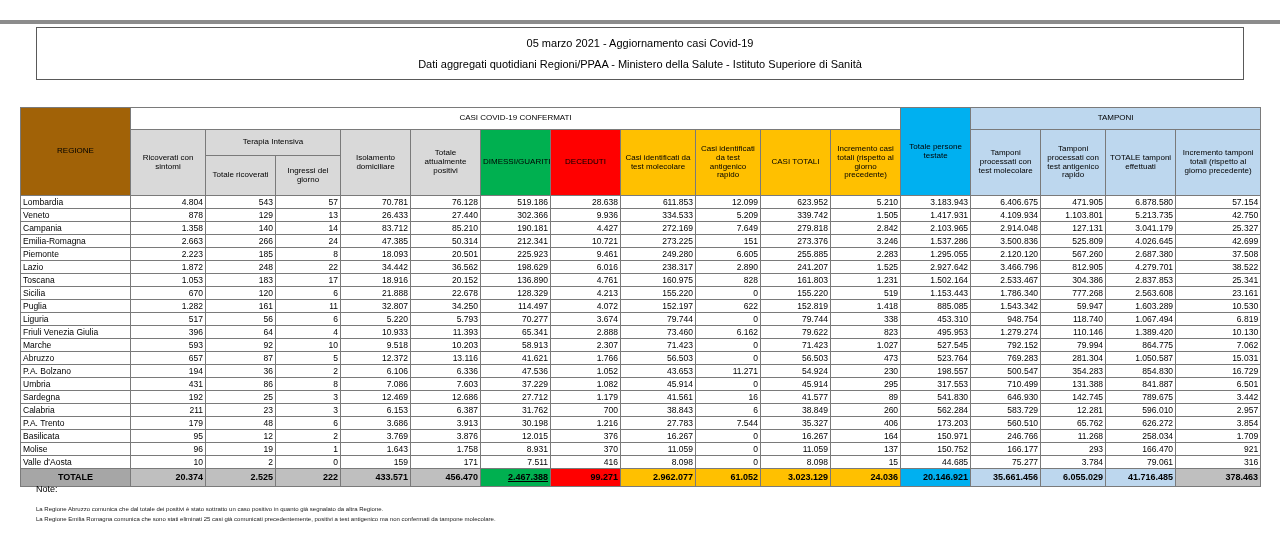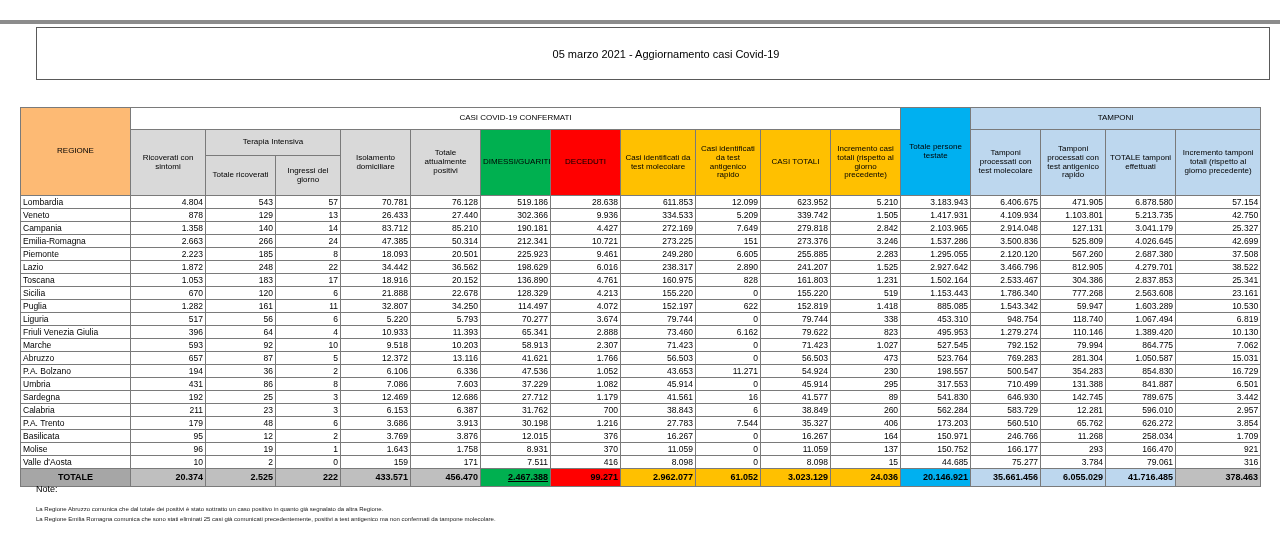--- a/index.html
+++ b/index.html
@@ -5,32 +5,32 @@
   html,body{margin:0;padding:0;}
   body{
     width:1280px;height:550px;position:relative;background:#ffffff;
     font-family:"Liberation Sans","DejaVu Sans",sans-serif;color:#000;
     overflow:hidden;
   }
   .top-rule{position:absolute;top:20px;left:0;width:1280px;height:4px;background:#8c8c8c;}
   .title-box{
     position:absolute;left:36px;top:27px;width:1206px;height:51px;
     border:1px solid #595959;display:flex;flex-direction:column;
-    justify-content:space-evenly;text-align:center;font-size:11px;padding-left:26px;
+    justify-content:space-evenly;text-align:center;font-size:11px;
   }
   table.report{
     position:absolute;left:20px;top:107px;width:1240px;
     border-collapse:collapse;table-layout:fixed;
     font-size:8.5px;
   }
   table.report th,table.report td{
     border:1px solid #7a7a7a;overflow:hidden;padding:0 2px;
   }
   table.report th{font-weight:normal;text-align:center;vertical-align:middle;line-height:1.1;font-size:8px;}
-  th.regione{background:#fdba74;font-weight:bold;font-size:9px;}
+  th.regione{background:#a16207;font-weight:bold;font-size:9px;}
   th.band{background:#ffffff;font-weight:bold;font-size:10px;height:21px;}
   th.sub{background:#d9d9d9;}
   th.green{background:#00b050;}
   th.red{background:#ff0000;}
   th.yellow{background:#ffc000;}
   th.blue{background:#00b0f0;}
   th.steel{background:#bdd7ee;}
   th.band-tamponi{background:#bdd7ee;font-weight:bold;font-size:10px;}
   tr.hrow2{height:26px;} tr.hrow3{height:40px;}
   tbody tr{height:12px;margin-left:23px;}
@@ -50,20 +50,21 @@
   .notes .note-title{font-size:9px;margin-bottom:11px;}
   .notes .note-line{font-size:6px;color:#1a1a1a;line-height:1.6;}
 </style>
 </head>
 <body>
 
 <div class="top-rule"></div>
 
 <div class="title-box">
   <div>05 marzo 2021 - Aggiornamento casi Covid-19</div>
+  <div>Dati aggregati quotidiani Regioni/PPAA - Ministero della Salute - Istituto Superiore di Sanità</div>
 </div>
 
 <table class="report">
   <colgroup>
     <col style="width:110px">
       <col style="width:75px">
       <col style="width:70px">
       <col style="width:65px">
     <col style="width:70px">
       <col style="width:70px">

